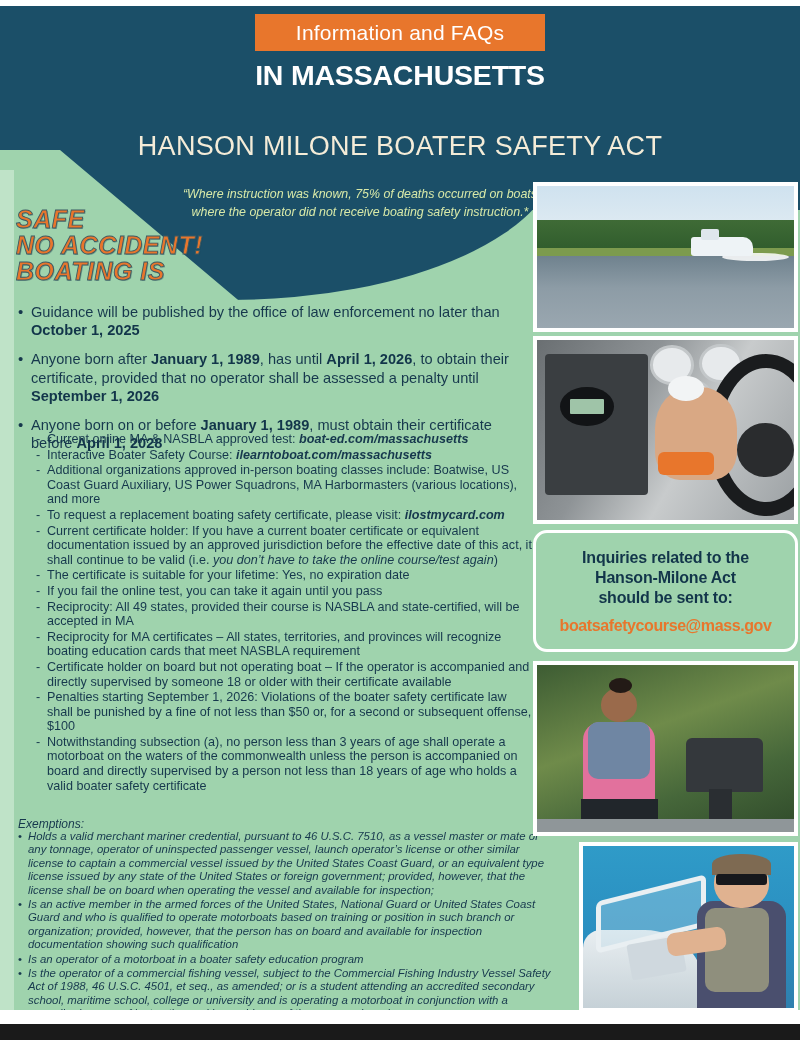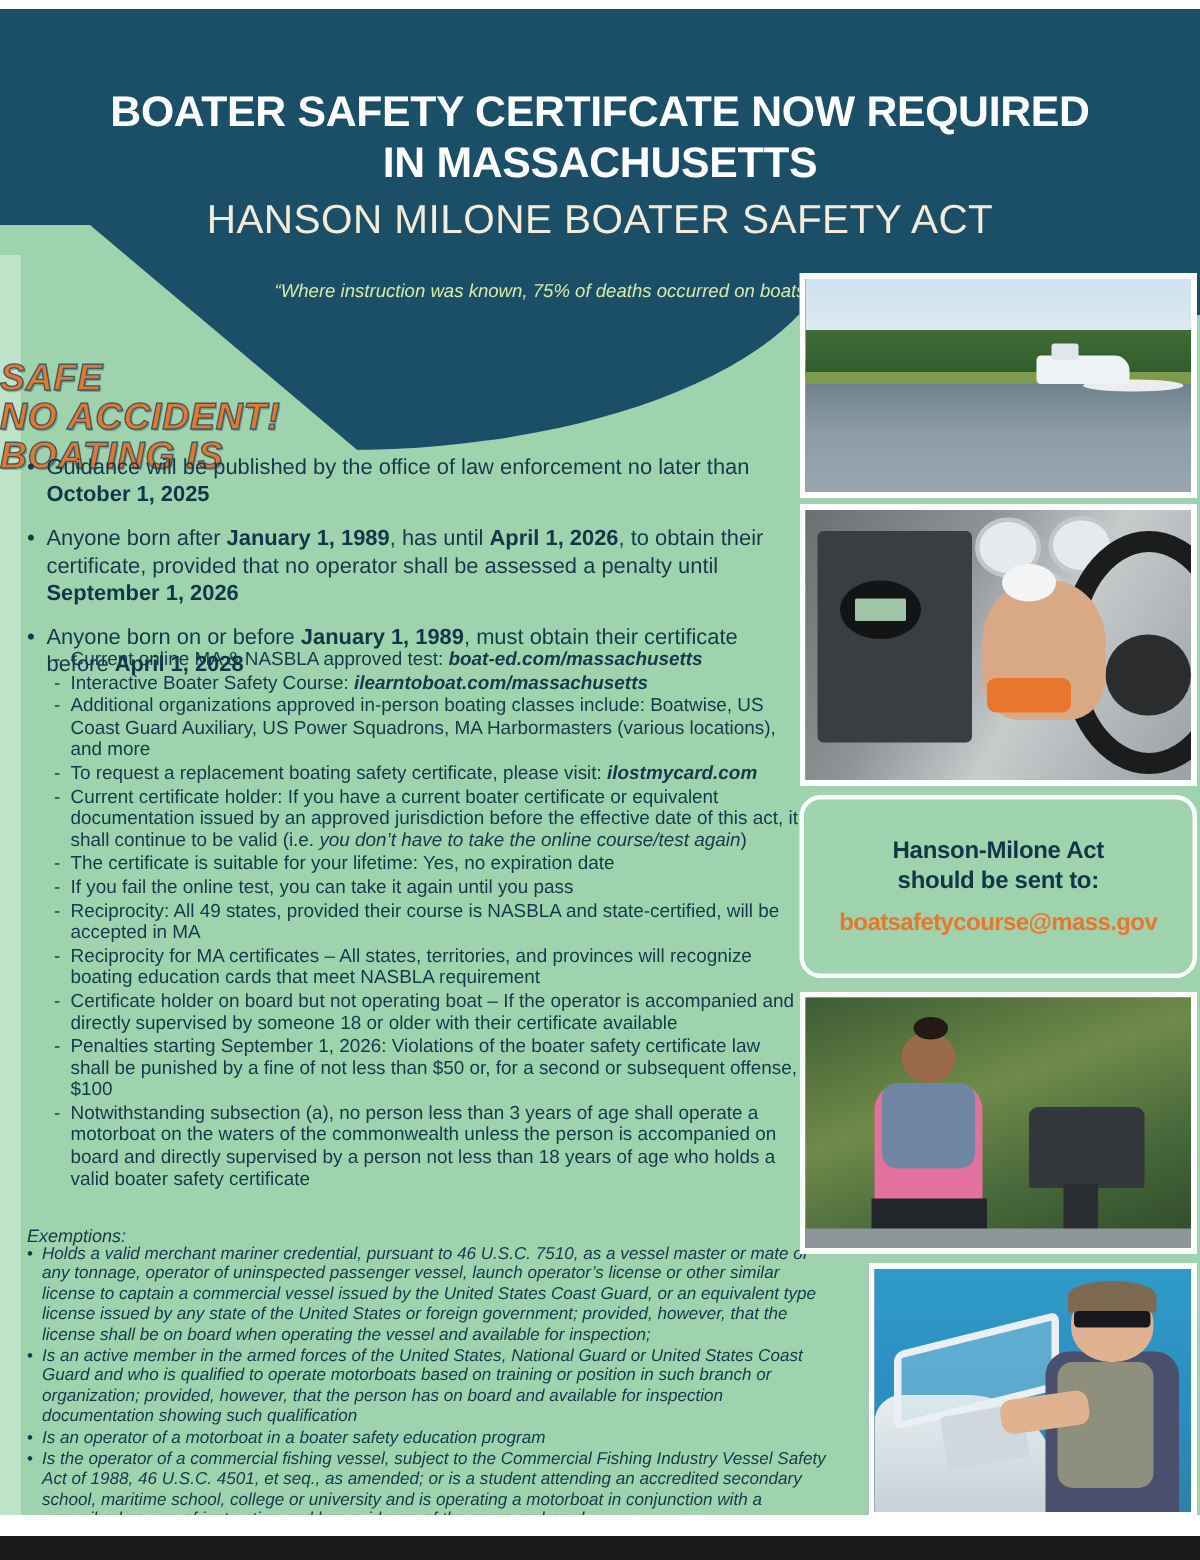--- a/index.html
+++ b/index.html
@@ -121,31 +121,30 @@
   .mint-wedge {
     position: absolute;
     left: 0; top: 150px;
     width: 300px; height: 160px;
     z-index: 4;
   }
 
   
   .safe-boating {
     position: absolute;
-    left: 0; top: 206px;
+    left: 16px; top: 206px;
     z-index: 7;
     font-size: 25px;
     font-weight: bold;
     font-style: italic;
     line-height: 26px;
     color: #e8762c;
     letter-spacing: .5px;
     -webkit-text-stroke: 0.9px #3c5a63;
     text-shadow: 1px 1px 0 rgba(30,70,85,.35);
-    margin-top: 33px;
   }
 
   
   .main-bullets {
     position: absolute;
     left: 18px; top: 303px;
     width: 516px;
     z-index: 7;
     color: #16384d;
   }
@@ -369,29 +368,32 @@
 
   <div class="navy-curve"></div>
   <div class="navy-curve-right"></div>
 
   <svg class="mint-wedge" viewBox="0 0 300 160" preserveAspectRatio="none">
     <polygon points="0,0 0,160 250,160 60,0" fill="#9fd3ad"></polygon>
   </svg>
 
   <div class="green-left-strip"></div>
 
+  <div class="faq-band">
+    <span>Information and FAQs</span>
+  </div>
 
   <div class="title-main">
-    <div>BOATER SAFETY CERTIFCATE NOW REQUIRED</div>
     <div>IN MASSACHUSETTS</div>
   </div>
   <div class="title-sub">HANSON MILONE BOATER SAFETY ACT</div>
 
   <div class="quote">
     <div>“Where instruction was known, 75% of deaths occurred on boats</div>
+    <div>where the operator did not receive boating safety instruction.*</div>
   </div>
 
   <div class="safe-boating">
     <div>SAFE</div>
     <div>NO ACCIDENT!</div>
     <div>BOATING IS</div>
   </div>
 
   <div class="main-bullets" id="main-bullets">
       <div class="mb">
@@ -523,20 +525,21 @@
     <div class="p4-screen"></div>
     <div class="p4-body"></div>
     <div class="p4-vest"></div>
     <div class="p4-arm"></div>
     <div class="p4-head"></div>
     <div class="p4-hair"></div>
     <div class="p4-glass"></div>
   </div>
 
   <div class="inquiries">
+    <div class="line">Inquiries related to the</div>
     <div class="line">Hanson-Milone Act</div>
     <div class="line">should be sent to:</div>
     <div class="email">boatsafetycourse@mass.gov</div>
   </div>
 
   <div class="bottom-white"></div>
   <div class="bottom-black"></div>
 
 </div>
 

